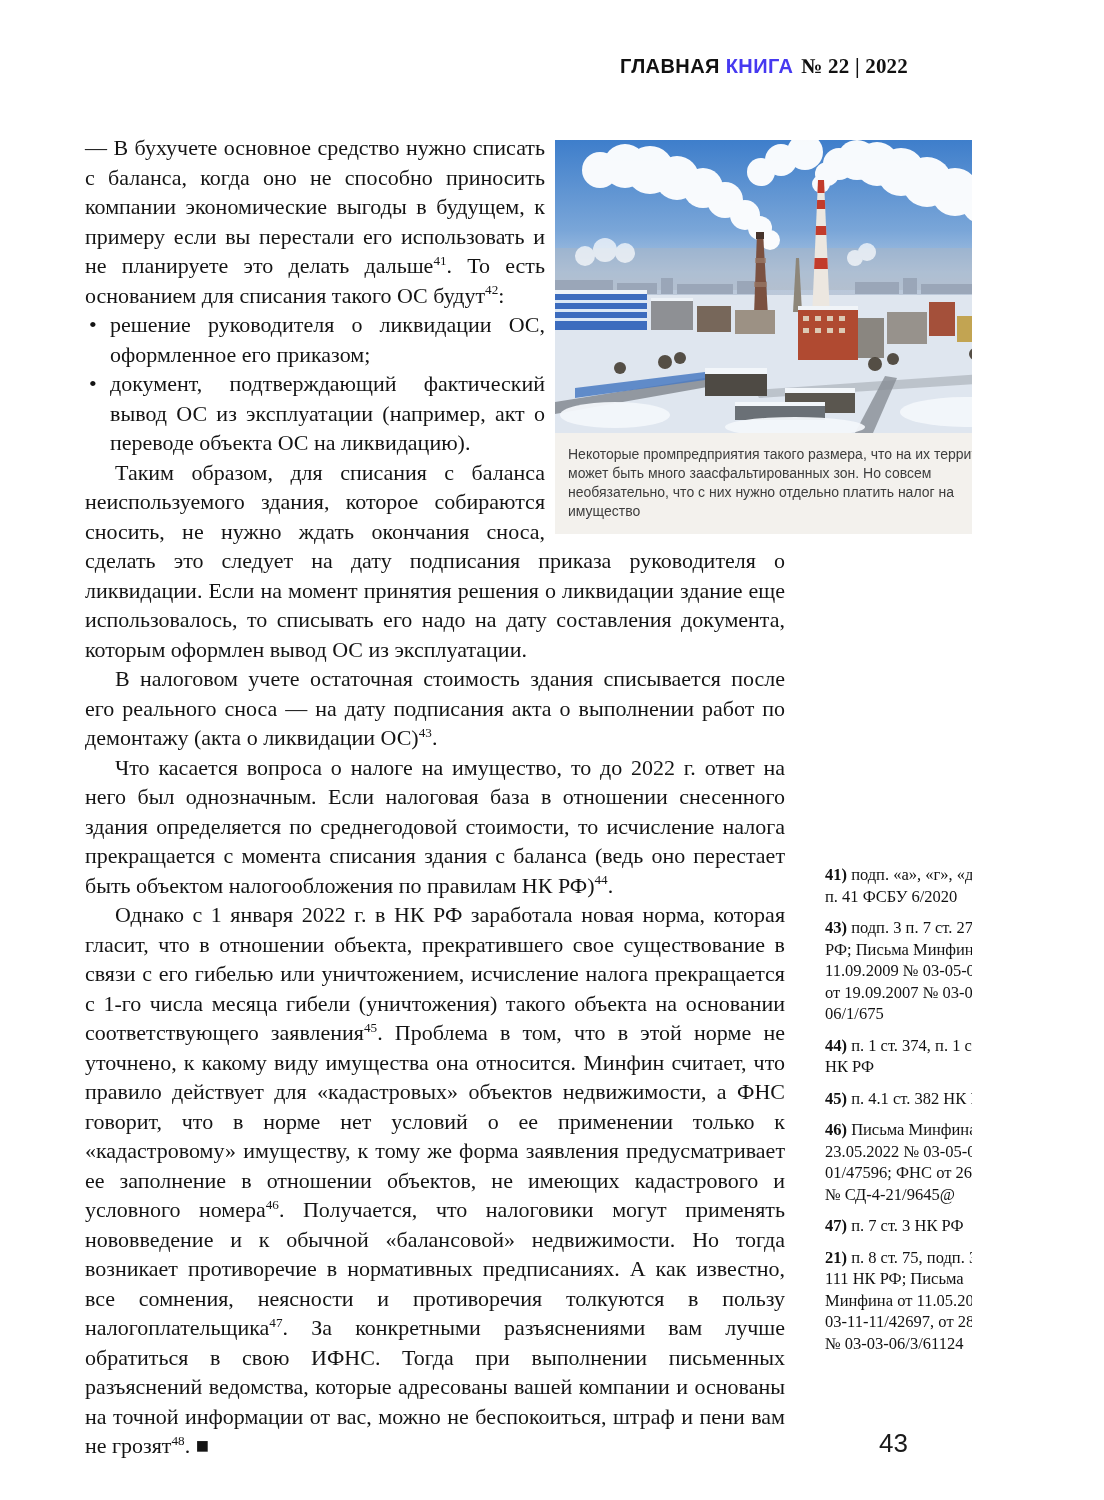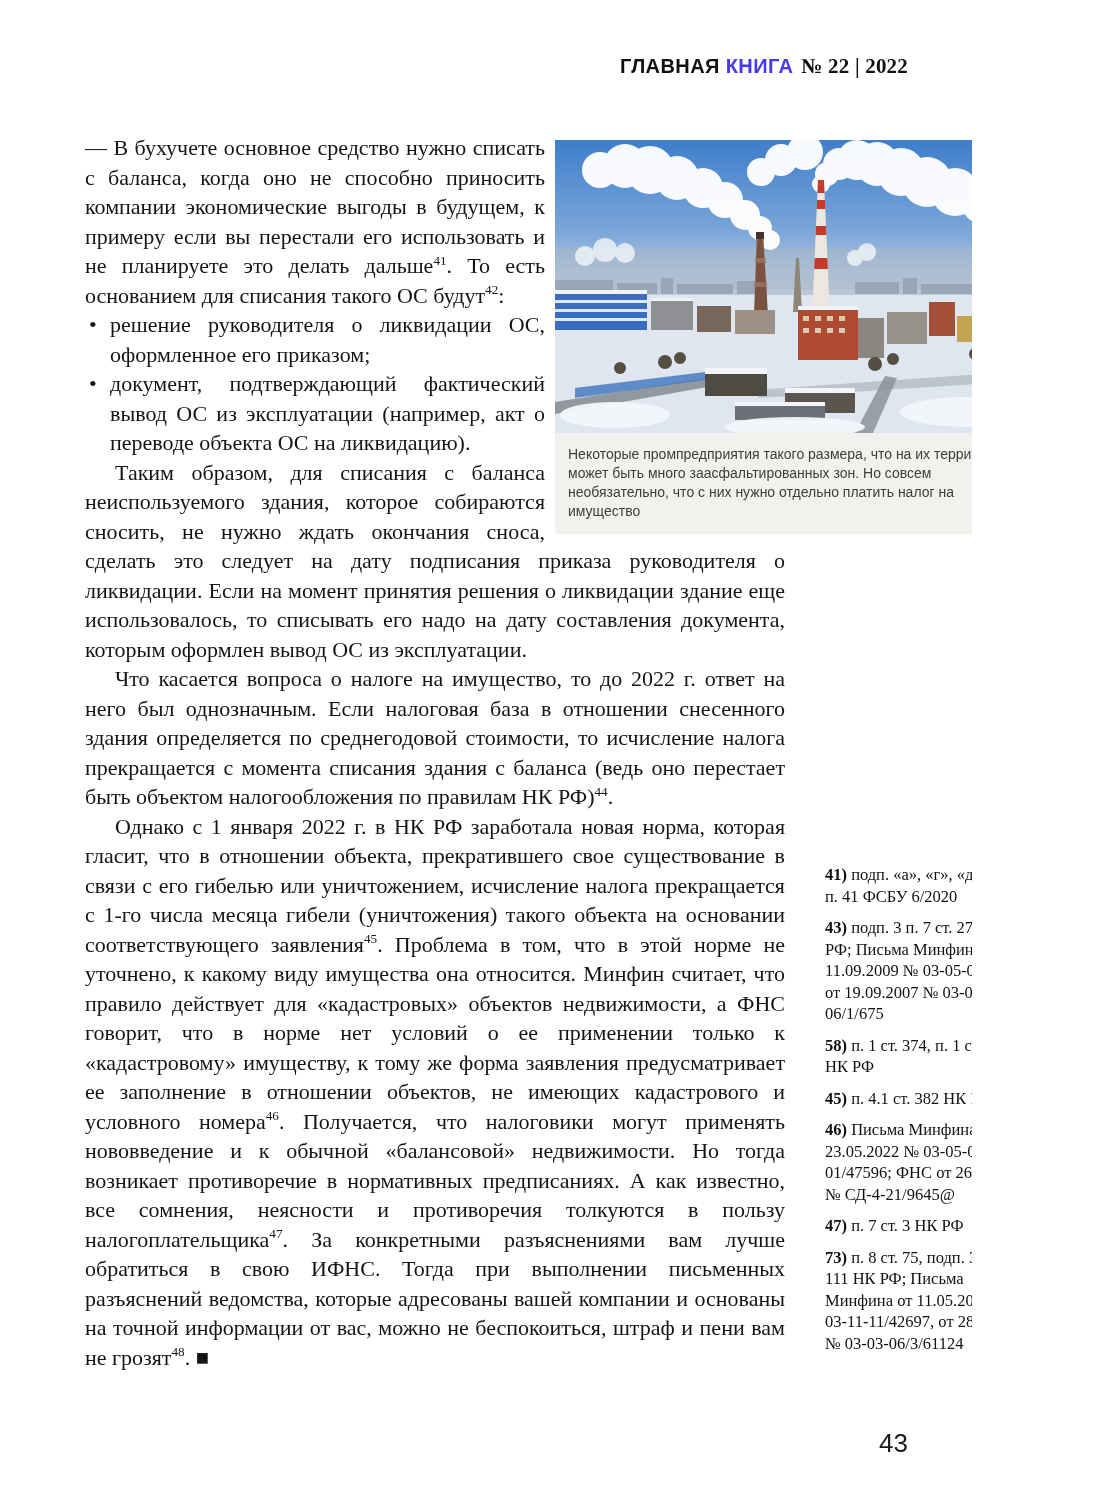--- a/index.html
+++ b/index.html
@@ -213,30 +213,31 @@
     <figcaption>Некоторые промпредприятия такого размера, что на их территории может быть много заасфальтированных зон. Но совсем необязательно, что с них нужно отдельно платить налог на имущество</figcaption>
   </figure>
 
   <div class="article">
     <div class="figure-spacer"></div>
 
   <p class="para opening">—  В бухучете основное средство нужно списать с баланса, когда оно не способно приносить компании экономические выгоды в будущем, к примеру если вы перестали его использовать и не планируете это делать дальше<sup>41</sup>. То есть основанием для списания такого ОС будут<sup>42</sup>:</p>
       <p class="para bullet"><span class="bullet-mark">•</span>решение руководителя о ликвидации ОС, оформленное его приказом;</p>
       <p class="para bullet"><span class="bullet-mark">•</span>документ, подтверждающий фактический вывод ОС из эксплуатации (например, акт о переводе объекта ОС на ликвидацию).</p>
       <p class="para indent">Таким образом, для списания с баланса неиспользуемого здания, которое собираются сносить, не нужно ждать окончания сноса, сделать это следует на дату подписания приказа руководителя о ликвидации. Если на момент принятия решения о ликвидации здание еще использовалось, то списывать его надо на дату составления документа, которым оформлен вывод ОС из эксплуатации.</p>
+      <p class="para indent">В налоговом учете остаточная стоимость здания списывается после его реального сноса — на дату подписания акта о выполнении работ по демонтажу (акта о ликвидации ОС)<sup>43</sup>.</p>
       <p class="para indent">Что касается вопроса о налоге на имущество, то до 2022 г. ответ на него был однозначным. Если налоговая база в отношении снесенного здания определяется по среднегодовой стоимости, то исчисление налога прекращается с момента списания здания с баланса (ведь оно перестает быть объектом налогообложения по правилам НК РФ)<sup>44</sup>.</p>
       <p class="para indent">Однако с 1 января 2022 г. в НК РФ заработала новая норма, которая гласит, что в отношении объекта, прекратившего свое существование в связи с его гибелью или уничтожением, исчисление налога прекращается с 1-го числа месяца гибели (уничтожения) такого объекта на основании соответствующего заявления<sup>45</sup>. Проблема в том, что в этой норме не уточнено, к какому виду имущества она относится. Минфин считает, что правило действует для «кадастровых» объектов недвижимости, а ФНС говорит, что в норме нет условий о ее применении только к «кадастровому» имуществу, к тому же форма заявления предусматривает ее заполнение в отношении объектов, не имеющих кадастрового и условного номера<sup>46</sup>. Получается, что налоговики могут применять нововведение и к обычной «балансовой» недвижимости. Но тогда возникает противоречие в нормативных предписаниях. А как известно, все сомнения, неясности и противоречия толкуются в пользу налогоплательщика<sup>47</sup>. За конкретными разъяснениями вам лучше обратиться в свою ИФНС. Тогда при выполнении письменных разъяснений ведомства, которые адресованы вашей компании и основаны на точной информации от вас, можно не беспокоиться, штраф и пени вам не грозят<sup>48</sup>. ■</p>
     </div>
 
   <aside class="footnotes">
 
   <div class="footnote"><b>41)</b> подп. «а», «г», «д» п. 40, п. 41 ФСБУ 6/2020</div>
       <div class="footnote"><b>43)</b> подп. 3 п. 7 ст. 272 НК РФ; Письма Минфина от 11.09.2009 № 03-05-05-01/55, от 19.09.2007 № 03-03-06/1/675</div>
-      <div class="footnote"><b>58)</b> п. 1 ст. 374, п. 1 ст. 375 НК РФ</div>
+      <div class="footnote"><b>44)</b> п. 1 ст. 374, п. 1 ст. 375 НК РФ</div>
       <div class="footnote"><b>45)</b> п. 4.1 ст. 382 НК РФ</div>
       <div class="footnote"><b>46)</b> Письма Минфина от 23.05.2022 № 03-05-05-01/47596; ФНС от 26.07.2022 № СД-4-21/9645@</div>
       <div class="footnote"><b>47)</b> п. 7 ст. 3 НК РФ</div>
-      <div class="footnote"><b>73)</b> п. 8 ст. 75, подп. 3 п. 1 ст. 111 НК РФ; Письма Минфина от 11.05.2022 № 03-11-11/42697, от 28.08.2018 № 03-03-06/3/61124</div>
+      <div class="footnote"><b>21)</b> п. 8 ст. 75, подп. 3 п. 1 ст. 111 НК РФ; Письма Минфина от 11.05.2022 № 03-11-11/42697, от 28.08.2018 № 03-03-06/3/61124</div>
     </aside>
 
   <div class="page-number">43</div>
 
 </div>
 
 </body></html>

